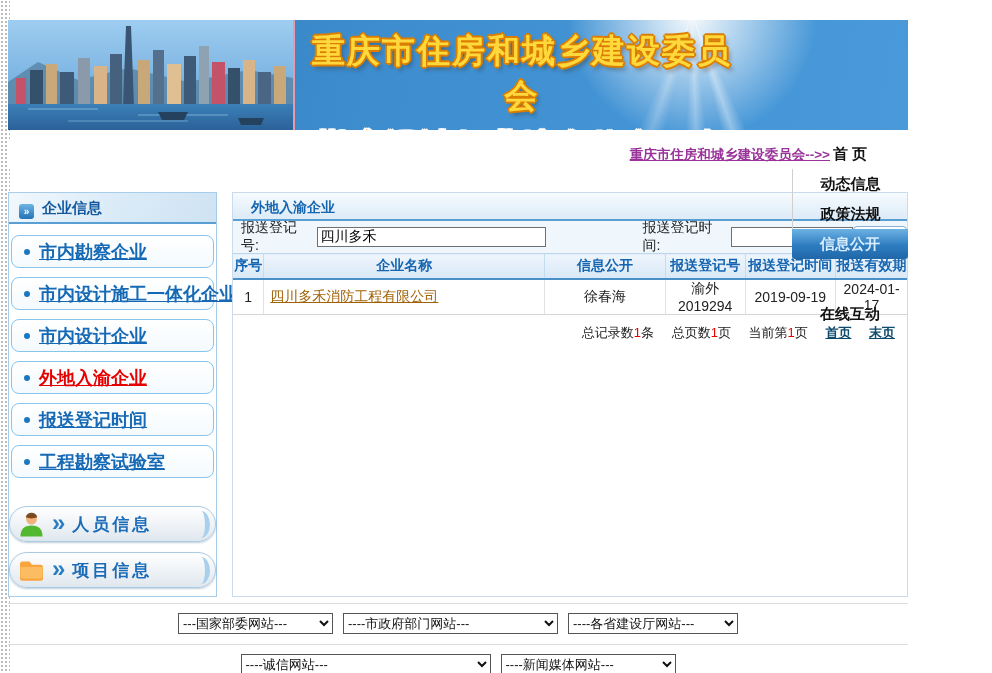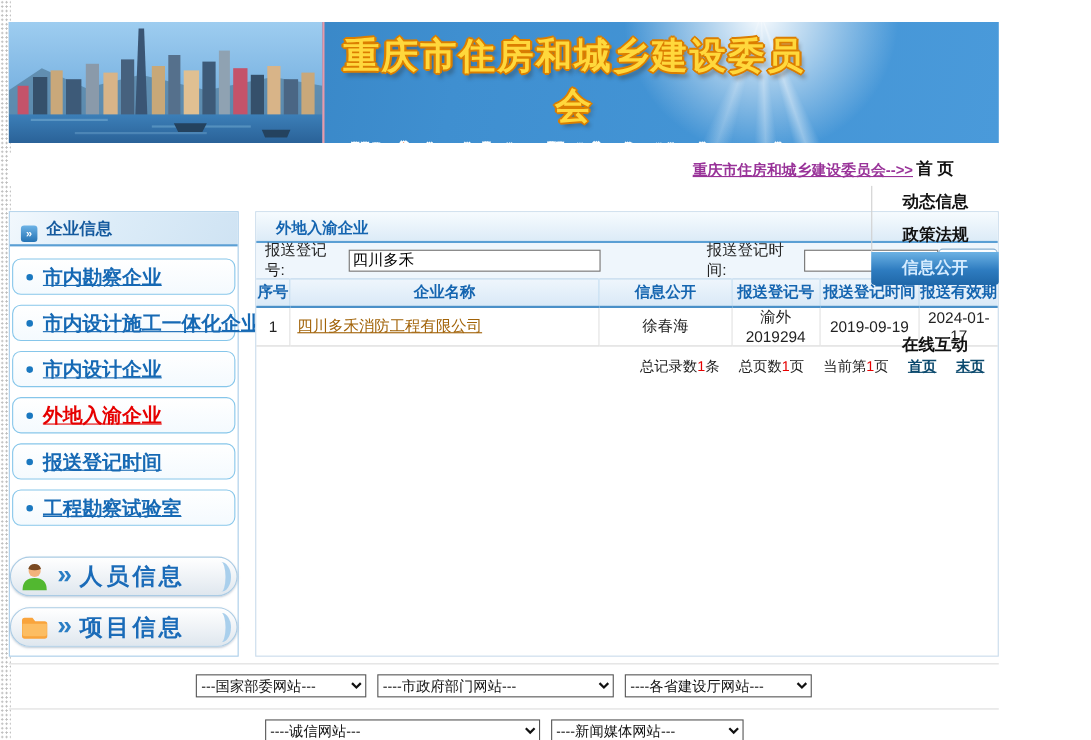--- a/index.html
+++ b/index.html
@@ -49,21 +49,21 @@
   .sb-item { width:203px; height:33px; margin:0 auto 9px auto; display:flex; align-items:center;
     border:1px solid #86c6ea; border-radius:8px; background:linear-gradient(#ffffff,#f4fafe); cursor:pointer; }
   .bullet { width:5px; height:5px; border:3px solid #1a78c0; border-radius:50%; background:#fff; margin:0 9px 0 12px; flex:none; }
   .sb-label { font-size:18px; font-weight:bold; color:#1669b4; text-decoration:underline; white-space:nowrap; }
   .sb-item.active .sb-label { color:#e60000; }
   .pill { position:relative; width:207px; height:36px; margin:28px auto 0 auto; display:flex; align-items:center;
     border:1px solid #aacbe4; border-radius:18px; padding:0 8px;
     background:linear-gradient(#ffffff,#eef2f6 55%,#dfe7ee); box-shadow:0 1px 2px rgba(80,110,140,.35); cursor:pointer; }
   .pill + .pill { margin-top:10px; }
   .pill .chev { color:#2a7ec4; font-size:24px; font-weight:bold; margin:0 7px 3px 7px; }
-  .pill .pill-label { font-size:21px; font-weight:bold; color:#1a6bb8; letter-spacing:3px;font-family:Liberation Serif, serif; }
+  .pill .pill-label { font-size:17px; font-weight:bold; color:#1a6bb8; letter-spacing:3px;font-family:Liberation Serif, serif; }
   .pill .arc { position:absolute; right:5px; top:4px; width:18px; height:27px;
     border-right:5px solid #a9cfec; border-radius:50%; }
 
   .panel { margin-left:15px; width:745px; min-height:405px; border:1px solid #c9dbec; background:#fff; }
   .panel-title { height:28px; padding:6px 0 0 18px; font-size:14px; font-weight:bold; color:#1565b0;
     border-bottom:2px solid #5a9fd4; background:linear-gradient(#f6fbfe,#dcebf7); }
   .search-row { display:flex; align-items:center; height:32px; padding-left:8px; background:#eff6fc; font-size:14px; color:#222; }
   .search-row input { height:20px; border:1px solid #707070; background:#fff; font-size:14px; padding:0 3px;
     font-family:Liberation Serif, serif; }
   .inp-company { width:243px; margin-left:6px; }

